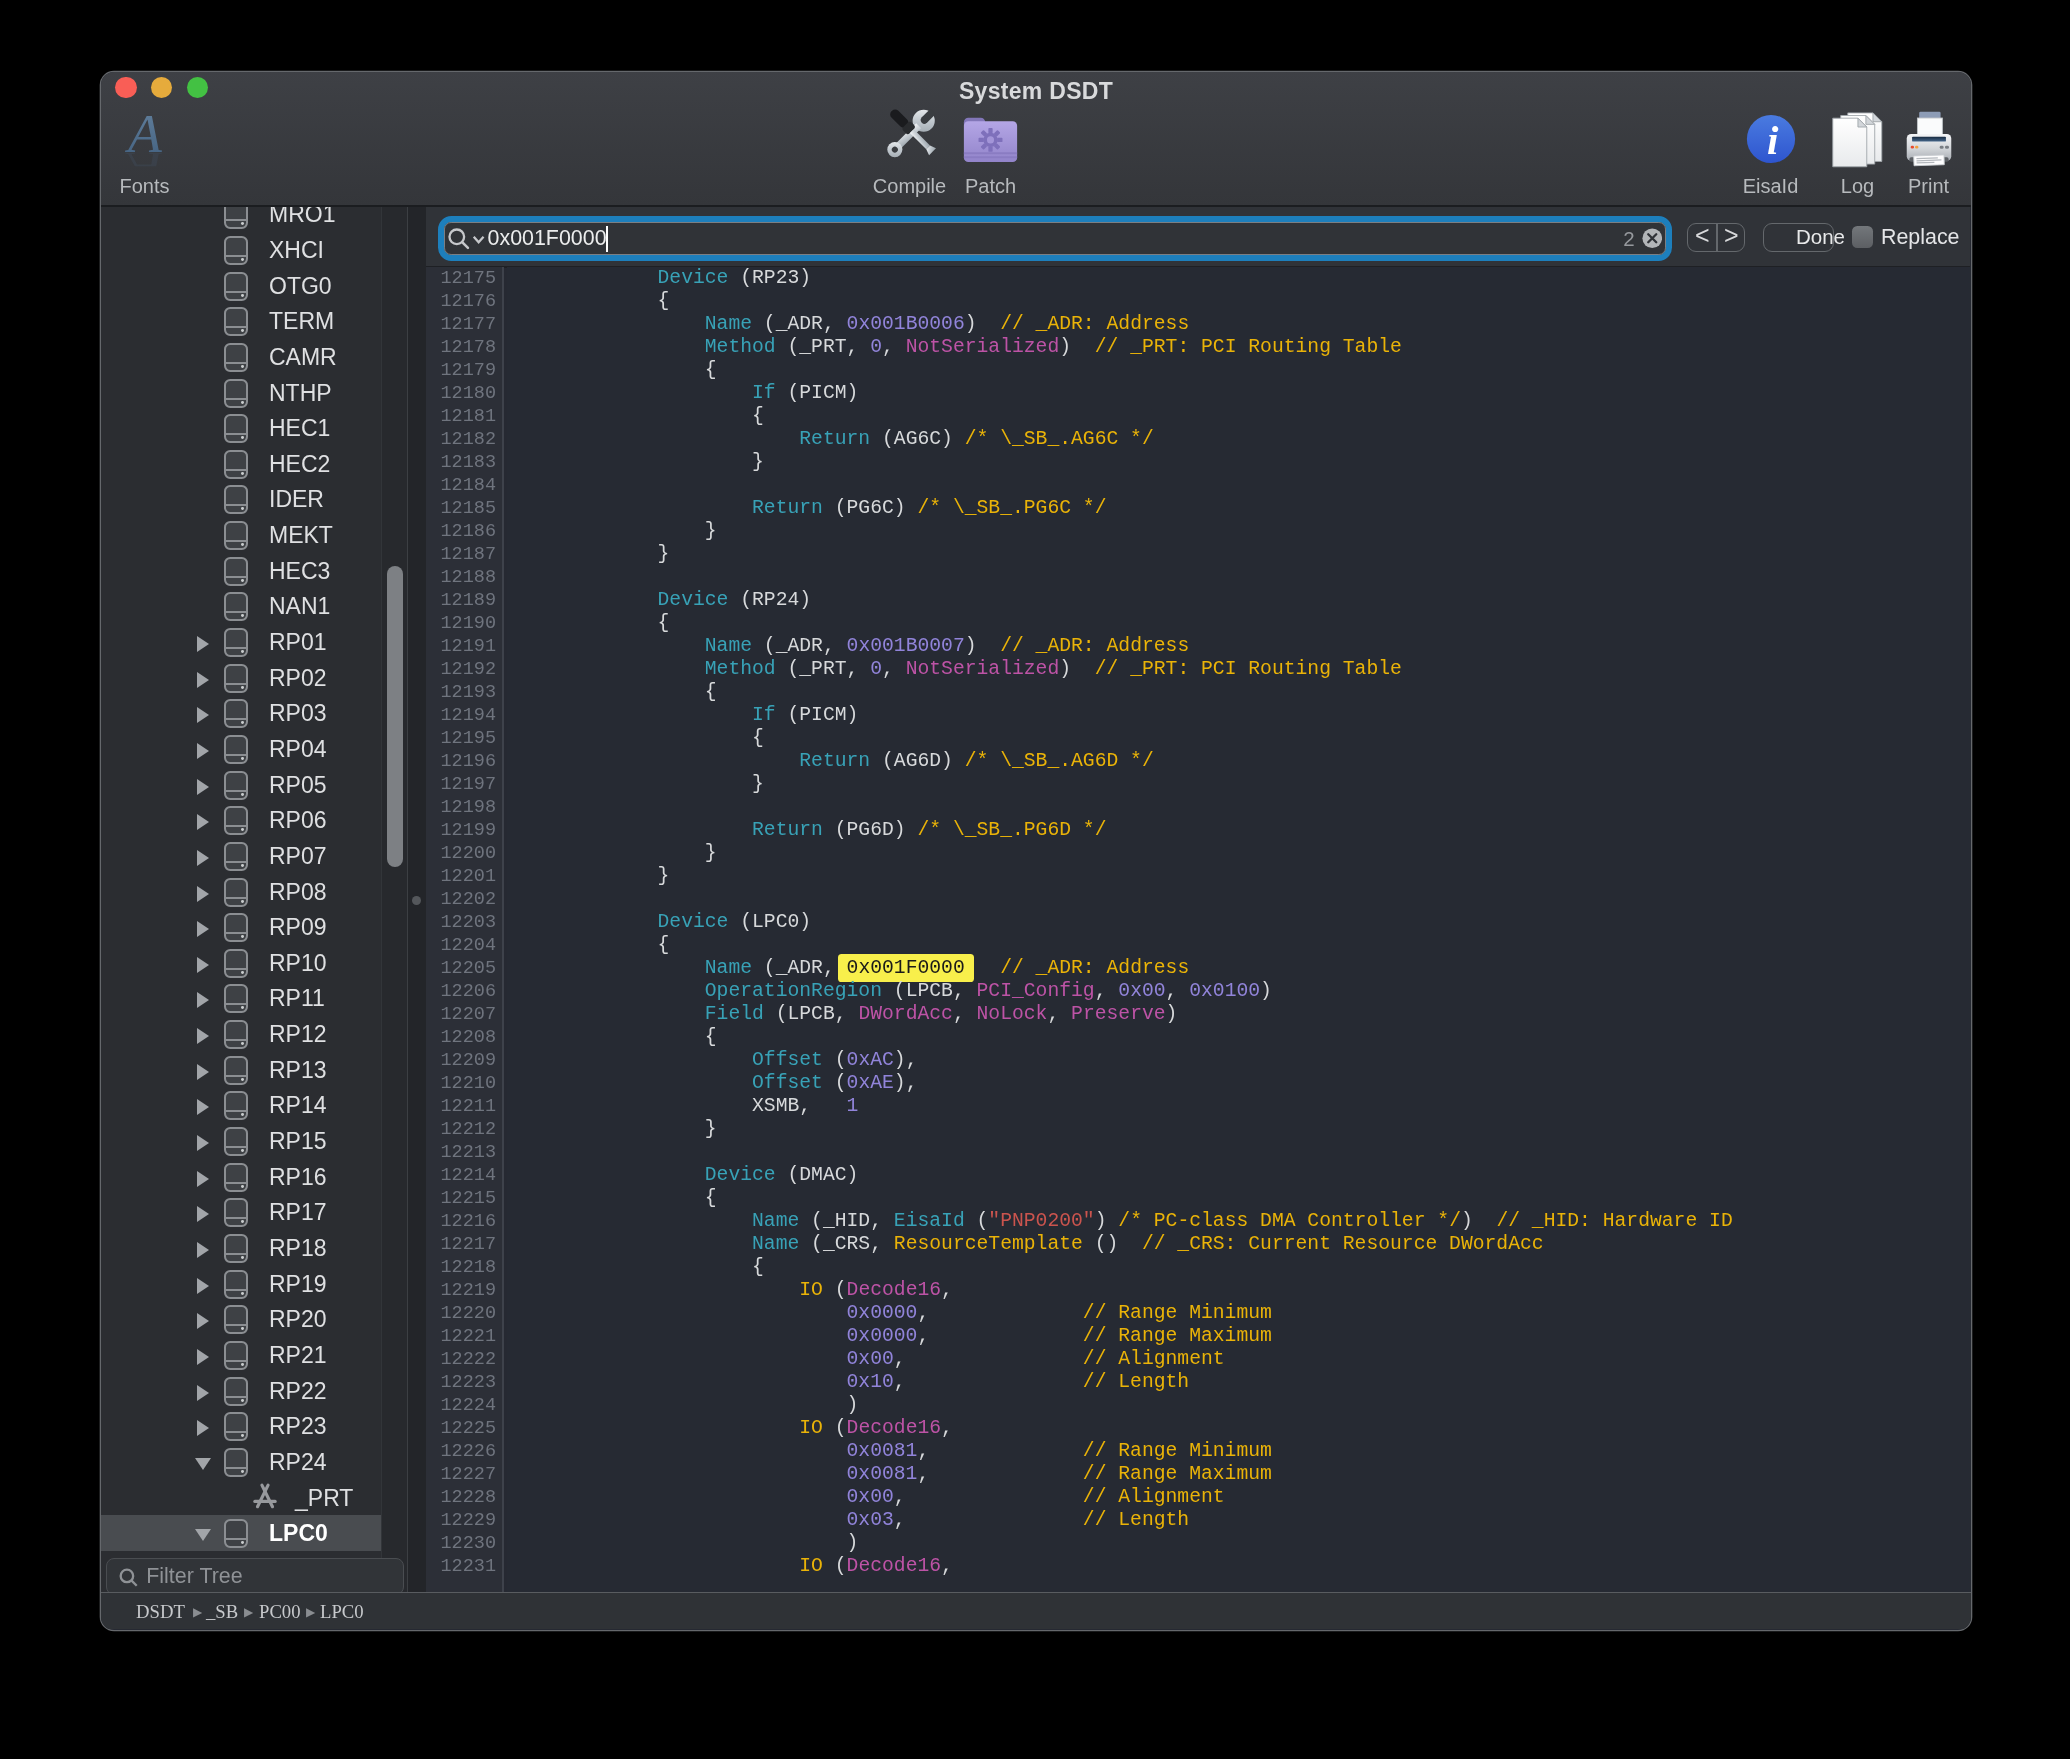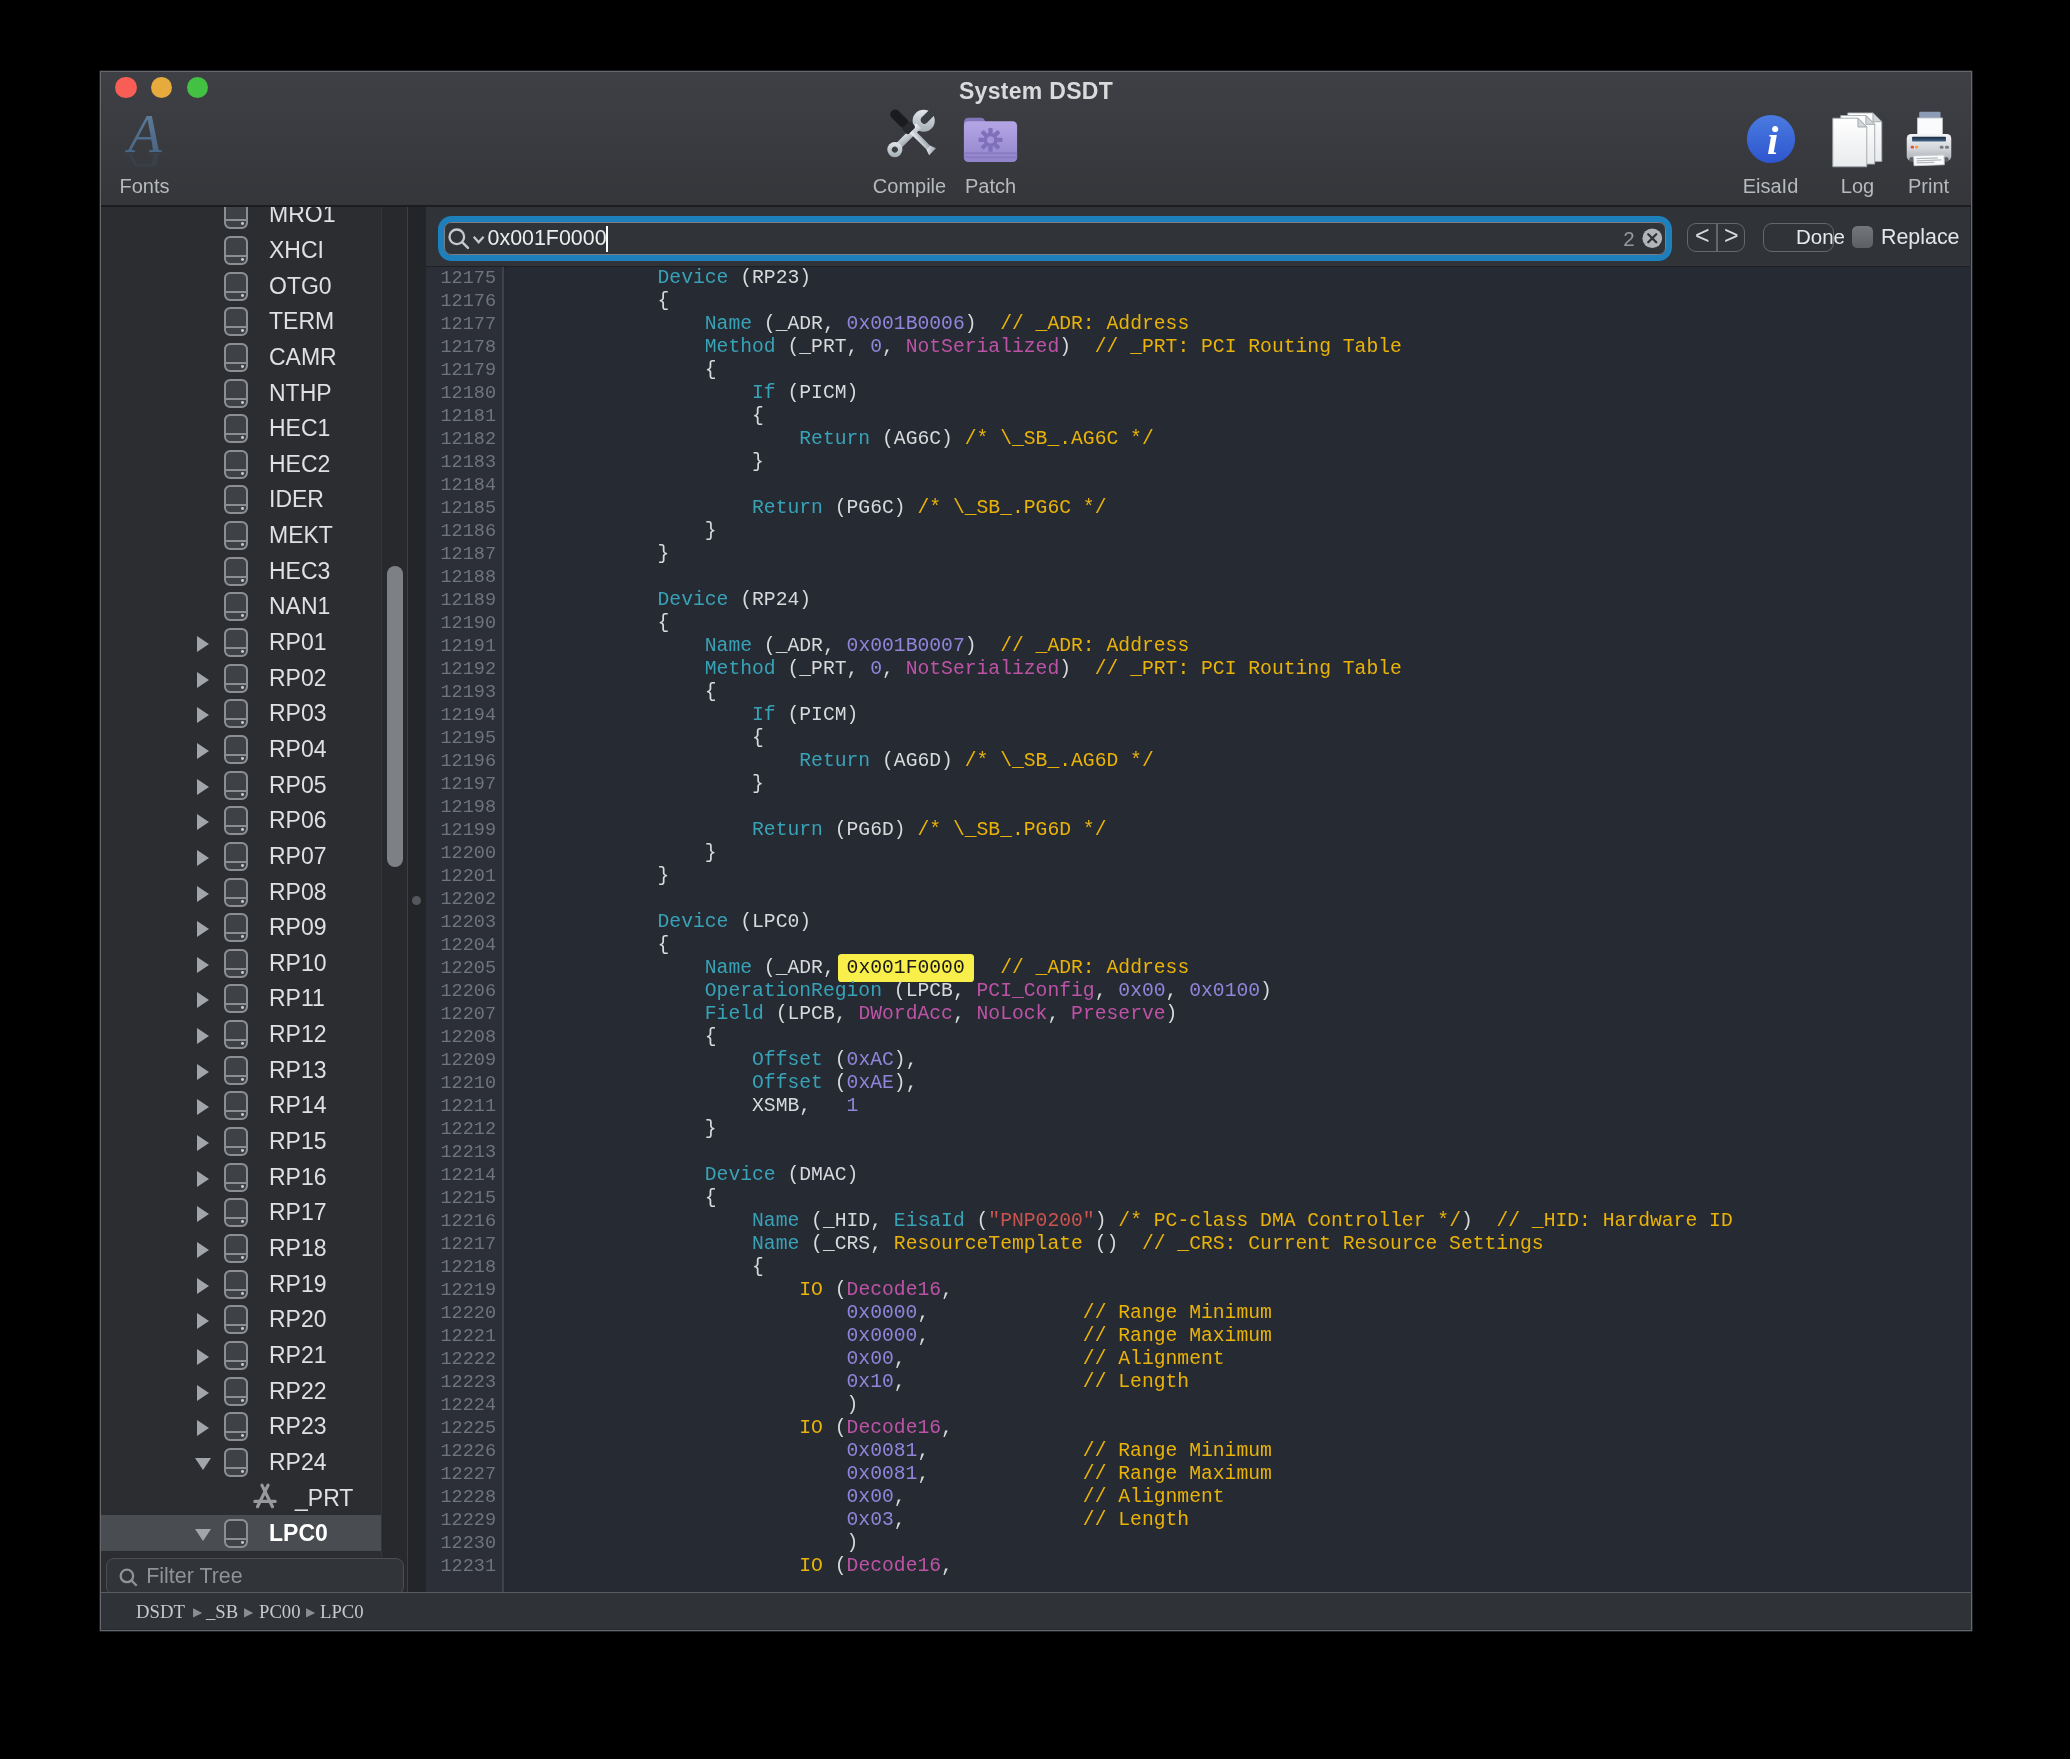--- a/index.html
+++ b/index.html
@@ -1,17 +1,17 @@
 <!DOCTYPE html>
 <html style="font-size:14.3px"><head><meta charset="utf-8"><style>
 * { margin:0; padding:0; box-sizing:border-box; }
 html,body { width:2071px; height:1759px; background:#000; overflow:hidden;
   font-family:"Liberation Sans",sans-serif; }
 #win { position:absolute; left:101px; top:72px; width:1870px; height:1558px;
-  border-radius:0; overflow:hidden; background:#262932;
+  border-radius:13px; overflow:hidden; background:#262932;
   box-shadow:0 0 0 1.3px #65686c, 0 27px 62px rgba(0,0,0,.6); }
 #win > * { position:absolute; }
 
 
 #tbar { left:0; top:0; width:100%; height:135px;
   background:linear-gradient(#3e4045,#34363a); border-bottom:2.2px solid #1b1d20; }
 #tbar > * { position:absolute; }
 .tl { width:21.4px; height:21.4px; border-radius:50%; top:4.5px; }
 #title { left:0; width:100%; top:6.2px; text-align:center; font-size:23px; font-weight:700;
   color:#d9dadc; letter-spacing:0.3px; }
@@ -691,21 +691,21 @@
             <i class="k">Field</i> (LPCB, <i class="m">DWordAcc</i>, <i class="m">NoLock</i>, <i class="m">Preserve</i>)
             {
                 <i class="k">Offset</i> (<i class="p">0xAC</i>),
                 <i class="k">Offset</i> (<i class="p">0xAE</i>),
                 XSMB,   <i class="p">1</i>
             }
 
             <i class="k">Device</i> (DMAC)
             {
                 <i class="k">Name</i> (_HID, <i class="k">EisaId</i> (<i class="s">"PNP0200"</i>) <i class="g">/* PC-class DMA Controller */</i>)  <i class="g">// _HID: Hardware ID</i>
-                <i class="k">Name</i> (_CRS, <i class="g">ResourceTemplate</i> ()  <i class="g">// _CRS: Current Resource Settings</i>
+                <i class="k">Name</i> (_CRS, <i class="g">ResourceTemplate</i> ()  <i class="g">// _CRS: Current Resource DWordAcc</i>
                 {
                     <i class="g">IO</i> (<i class="m">Decode16</i>,
                         <i class="p">0x0000</i>,             <i class="g">// Range Minimum</i>
                         <i class="p">0x0000</i>,             <i class="g">// Range Maximum</i>
                         <i class="p">0x00</i>,               <i class="g">// Alignment</i>
                         <i class="p">0x10</i>,               <i class="g">// Length</i>
                         )
                     <i class="g">IO</i> (<i class="m">Decode16</i>,
                         <i class="p">0x0081</i>,             <i class="g">// Range Minimum</i>
                         <i class="p">0x0081</i>,             <i class="g">// Range Maximum</i>

